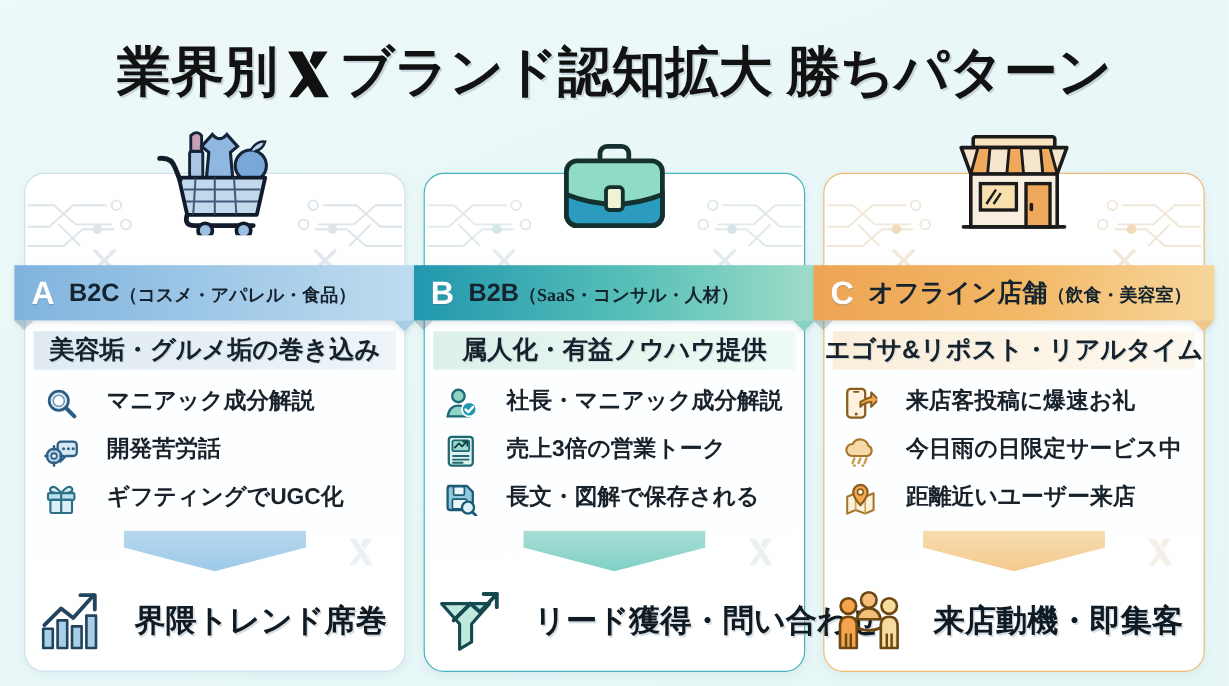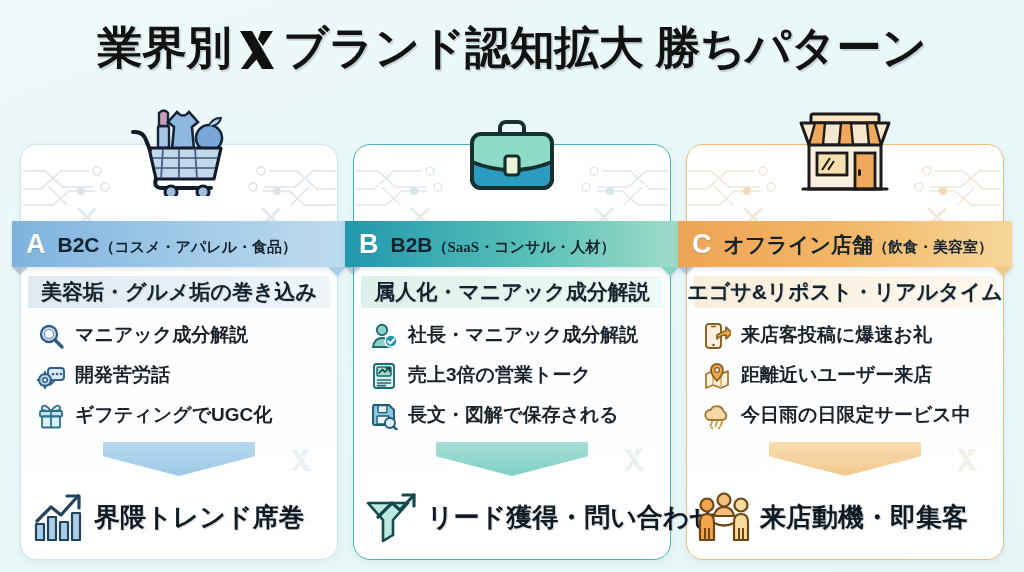--- a/index.html
+++ b/index.html
@@ -8,21 +8,21 @@
     font-family: "Liberation Sans", "DejaVu Sans", sans-serif;
     overflow: hidden;
   }
   body {
     background: linear-gradient(160deg, #eef9f9 0%, #e9f7f8 45%, #e6f6f6 100%);
     position: relative;
   }
 
   
   .title-wrap {
-    position: absolute; top: 24px; left: 0; width: 1024px;
+    position: absolute; top: 36px; left: 0; width: 1024px;
     text-align: center;
   }
   .title {
     display: inline-flex; align-items: center; justify-content: center;
     gap: 6px;
     font-size: 45px; font-weight: 900; color: #121212;
     letter-spacing: -0.5px; white-space: nowrap;
     text-shadow: 1.5px 1.5px 0 rgba(170,185,195,0.55);
   }
   .title .seg { line-height: 1.05; }
@@ -114,21 +114,21 @@
   .col.a .subtitle { background: linear-gradient(90deg, #dfeaf2 0%, #e8f0f6 60%, #eef5f9 100%); }
   .col.b .subtitle { background: linear-gradient(90deg, #ddf0ea 0%, #e8f6f0 60%, #eefaf5 100%); }
   .col.c .subtitle { background: linear-gradient(90deg, #faeedb 0%, #fcf4e6 60%, #fdf8ef 100%); }
 
   
   .features {
     position: absolute; top: 215px; left: 16px; width: 290px;
     display: flex; flex-direction: column; gap: 7px;
     z-index: 7;
   }
-  .feature { display: flex; align-items: center; gap: 9px; height: 33px; }
+  .feature { display: flex; align-items: center; gap: 23px; height: 33px; }
   .feature .fi { width: 30px; height: 30px; flex: 0 0 30px; display: flex; align-items: center; justify-content: center; }
   .feature .ft {
     font-size: 19px; font-weight: 800; color: #18222b;
     white-space: nowrap; line-height: 1.1;
   }
 
   
   .arrow {
     position: absolute; top: 338px; left: 0; width: 318px; height: 42px;
     display: flex; justify-content: center; z-index: 6;
@@ -142,21 +142,21 @@
   .col.c .arrow i { background: linear-gradient(180deg, #f8ddb0 0%, #f3c98e 100%); }
 
   
   .xmark {
     position: absolute; top: 344px; right: 26px; z-index: 5; opacity: 0.35;
   }
 
   
   .result {
     position: absolute; top: 380px; left: 10px; width: 300px; height: 66px;
-    display: flex; align-items: center; gap: 8px; z-index: 7;
+    display: flex; align-items: center; gap: 26px; z-index: 7;
   }
   .result .ri { width: 56px; height: 56px; flex: 0 0 56px; display: flex; align-items: center; justify-content: center; }
   .result .rt {
     font-size: 26px; font-weight: 900; color: #101a22;
     white-space: nowrap; line-height: 1.1;
     text-shadow: 1.2px 1.2px 0 rgba(175,190,200,0.5);
   }
 </style>
 </head>
 <body>
@@ -346,21 +346,21 @@
     </div>
 
     <div class="band">
       <span class="band-letter">B</span>
       <span class="band-title">
         <span>B2B</span><span class="paren">（SaaS・コンサル・人材）</span>
       </span>
     </div>
 
     <div class="subtitle">
-      <span>属人化・マニアック成分解説</span>
+      <span>属人化・有益ノウハウ提供</span>
     </div>
 
     <div class="features">
       <div class="feature">
         <span class="fi">
           <svg width="28" height="28" viewBox="0 0 28 28">
             <circle cx="12" cy="8" r="5.2" fill="#8fd3c7" stroke="#1d6a74" stroke-width="1.9"></circle>
             <path d="M3 25 q1.5 -9 9 -9 q7.5 0 9 9 z" fill="#8fd3c7" stroke="#1d6a74" stroke-width="1.9"></path>
             <circle cx="21" cy="19" r="6" fill="#2196b0" stroke="#fff" stroke-width="1.5"></circle>
             <path d="M18 19.2 l2.2 2.3 l4 -4.4" fill="none" stroke="#fff" stroke-width="2" stroke-linecap="round" stroke-linejoin="round"></path>
@@ -482,40 +482,40 @@
             <path d="M8.5 4.5 h4" stroke="#8a5d1e" stroke-width="1.4" stroke-linecap="round"></path>
             <circle cx="10.5" cy="23" r="1.3" fill="#8a5d1e"></circle>
             <path d="M14 13 q7 -4 9 -4 v-4 l6 6 l-6 6 v-4 q-5 0 -9 4 z" fill="#f0a84f" stroke="#8a5d1e" stroke-width="1.7" stroke-linejoin="round"></path>
           </svg>
         </span>
         <span class="ft">来店客投稿に爆速お礼</span>
       </div>
       <div class="feature">
         <span class="fi">
           <svg width="28" height="28" viewBox="0 0 28 28">
-            <path d="M3 12 l7 -3 l8 3 l7 -3 v14 l-7 3 l-8 -3 l-7 3 z" fill="#fbf0da" stroke="#a5762c" stroke-width="1.7" stroke-linejoin="round"></path>
-            <path d="M10 9 v14 M18 12 v14" stroke="#cda55e" stroke-width="1.4"></path>
-            <path d="M14 2 a6 6 0 0 1 6 6 c0 4.5 -6 11 -6 11 s-6 -6.5 -6 -11 a6 6 0 0 1 6 -6 z" fill="#f0a84f" stroke="#8a5d1e" stroke-width="1.8" stroke-linejoin="round"></path>
-            <circle cx="14" cy="8" r="2.4" fill="#fff8ec" stroke="#8a5d1e" stroke-width="1.3"></circle>
-          </svg>
-        </span>
-        <span class="ft">距離近いユーザー来店</span>
-      </div>
-      <div class="feature">
-        <span class="fi">
-          <svg width="28" height="28" viewBox="0 0 28 28">
             <path d="M7 18 a5 5 0 0 1 0.6 -10 a7 7 0 0 1 13 1.5 a4.5 4.5 0 0 1 -0.6 8.5 z" fill="#f5d9a8" stroke="#a5762c" stroke-width="1.8" stroke-linejoin="round"></path>
             <g stroke="#c79b4a" stroke-width="2" stroke-linecap="round">
               <path d="M9 20 l-1.5 4 M14 20 l-1.5 4 M19 20 l-1.5 4"></path>
             </g>
             <circle cx="9" cy="26" r="1.2" fill="#c79b4a"></circle>
             <circle cx="16" cy="26" r="1.2" fill="#c79b4a"></circle>
           </svg>
         </span>
         <span class="ft">今日雨の日限定サービス中</span>
+      </div>
+      <div class="feature">
+        <span class="fi">
+          <svg width="28" height="28" viewBox="0 0 28 28">
+            <path d="M3 12 l7 -3 l8 3 l7 -3 v14 l-7 3 l-8 -3 l-7 3 z" fill="#fbf0da" stroke="#a5762c" stroke-width="1.7" stroke-linejoin="round"></path>
+            <path d="M10 9 v14 M18 12 v14" stroke="#cda55e" stroke-width="1.4"></path>
+            <path d="M14 2 a6 6 0 0 1 6 6 c0 4.5 -6 11 -6 11 s-6 -6.5 -6 -11 a6 6 0 0 1 6 -6 z" fill="#f0a84f" stroke="#8a5d1e" stroke-width="1.8" stroke-linejoin="round"></path>
+            <circle cx="14" cy="8" r="2.4" fill="#fff8ec" stroke="#8a5d1e" stroke-width="1.3"></circle>
+          </svg>
+        </span>
+        <span class="ft">距離近いユーザー来店</span>
       </div>
     </div>
 
     <div class="arrow">
         <i></i>
       </div>
     <svg class="xmark" width="22" height="24" viewBox="0 0 22 24">
       <path d="M1 1 L7 1 L21 23 L15 23 Z" fill="#e3d6bd"></path>
       <path d="M1 23 L9 12 L11 16 L6 23 Z" fill="#e3d6bd"></path>
       <path d="M13 1 L20 1 L14 10 L11 6 Z" fill="#e3d6bd"></path>

